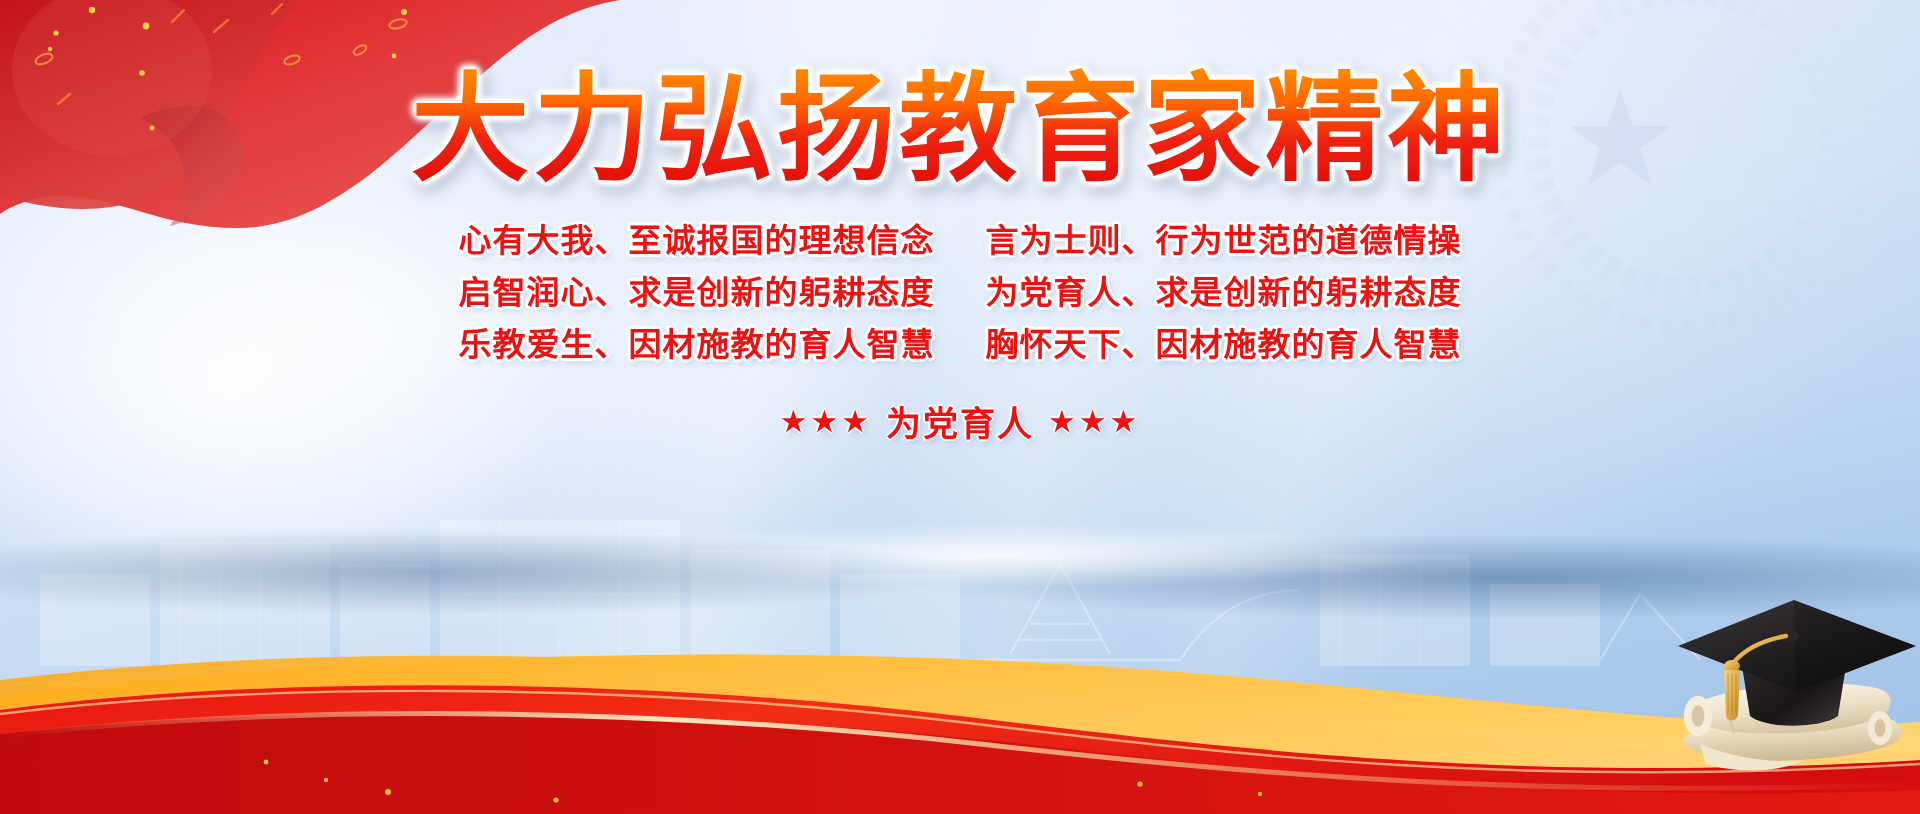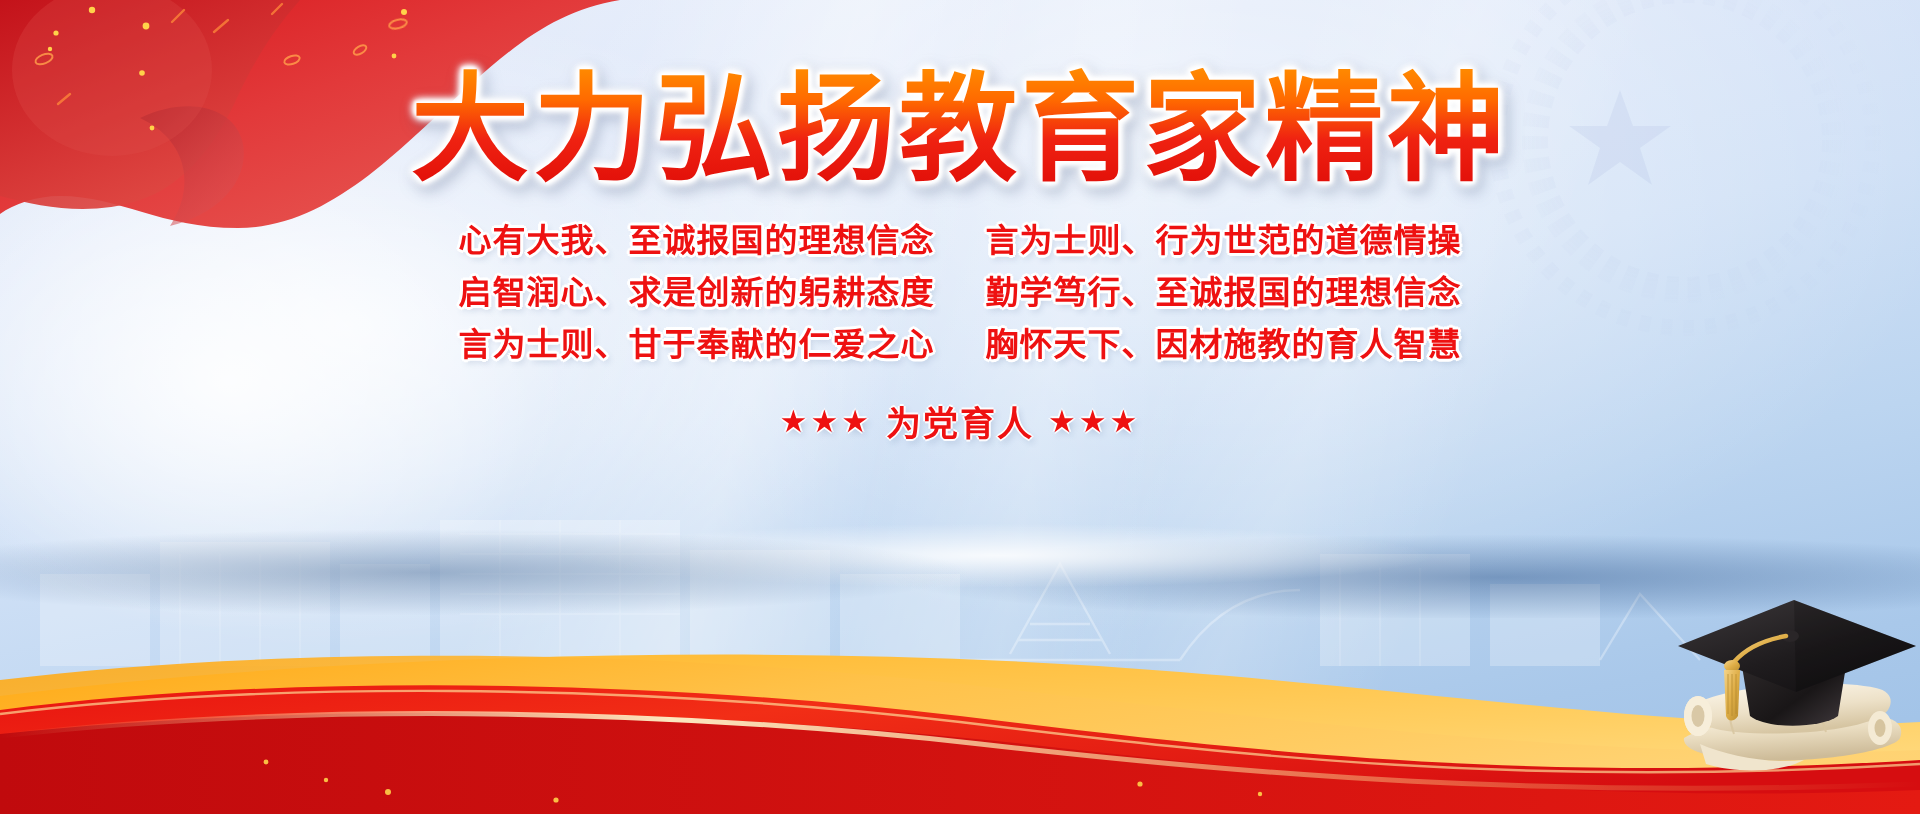--- a/index.html
+++ b/index.html
@@ -344,25 +344,25 @@
 
       <div class="sub-line">
         <span>心有大我、至诚报国的理想信念</span>
         <span class="gap"></span>
         <span>言为士则、行为世范的道德情操</span>
       </div>
 
       <div class="sub-line">
         <span>启智润心、求是创新的躬耕态度</span>
         <span class="gap"></span>
-        <span>勤学笃行、至诚报国的理想信念</span>
+        <span>为党育人、求是创新的躬耕态度</span>
       </div>
 
       <div class="sub-line">
-        <span>言为士则、甘于奉献的仁爱之心</span>
+        <span>乐教爱生、因材施教的育人智慧</span>
         <span class="gap"></span>
         <span>胸怀天下、因材施教的育人智慧</span>
       </div>
 
     </div>
 
     <div class="slogan">
       <span class="stars">★★★</span>
       <span class="slogan-text">
         <span>为党育人</span>

